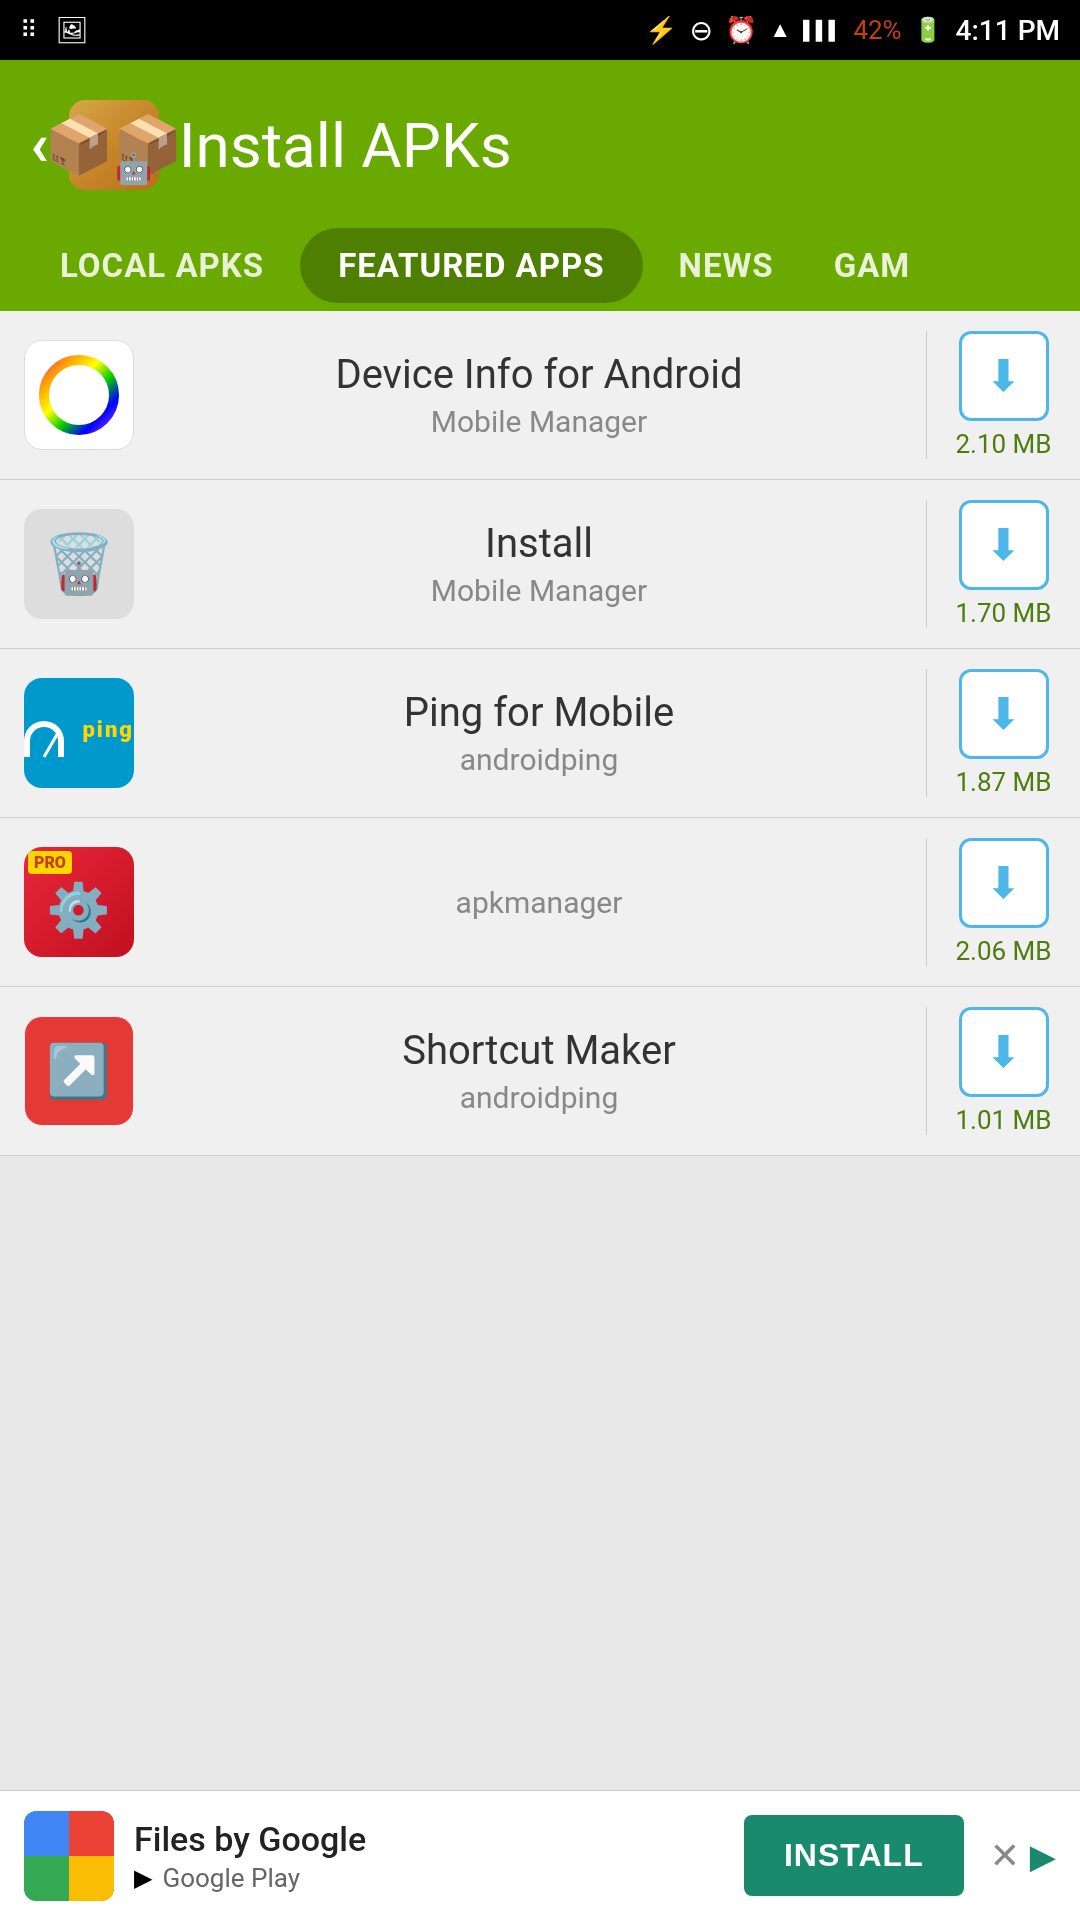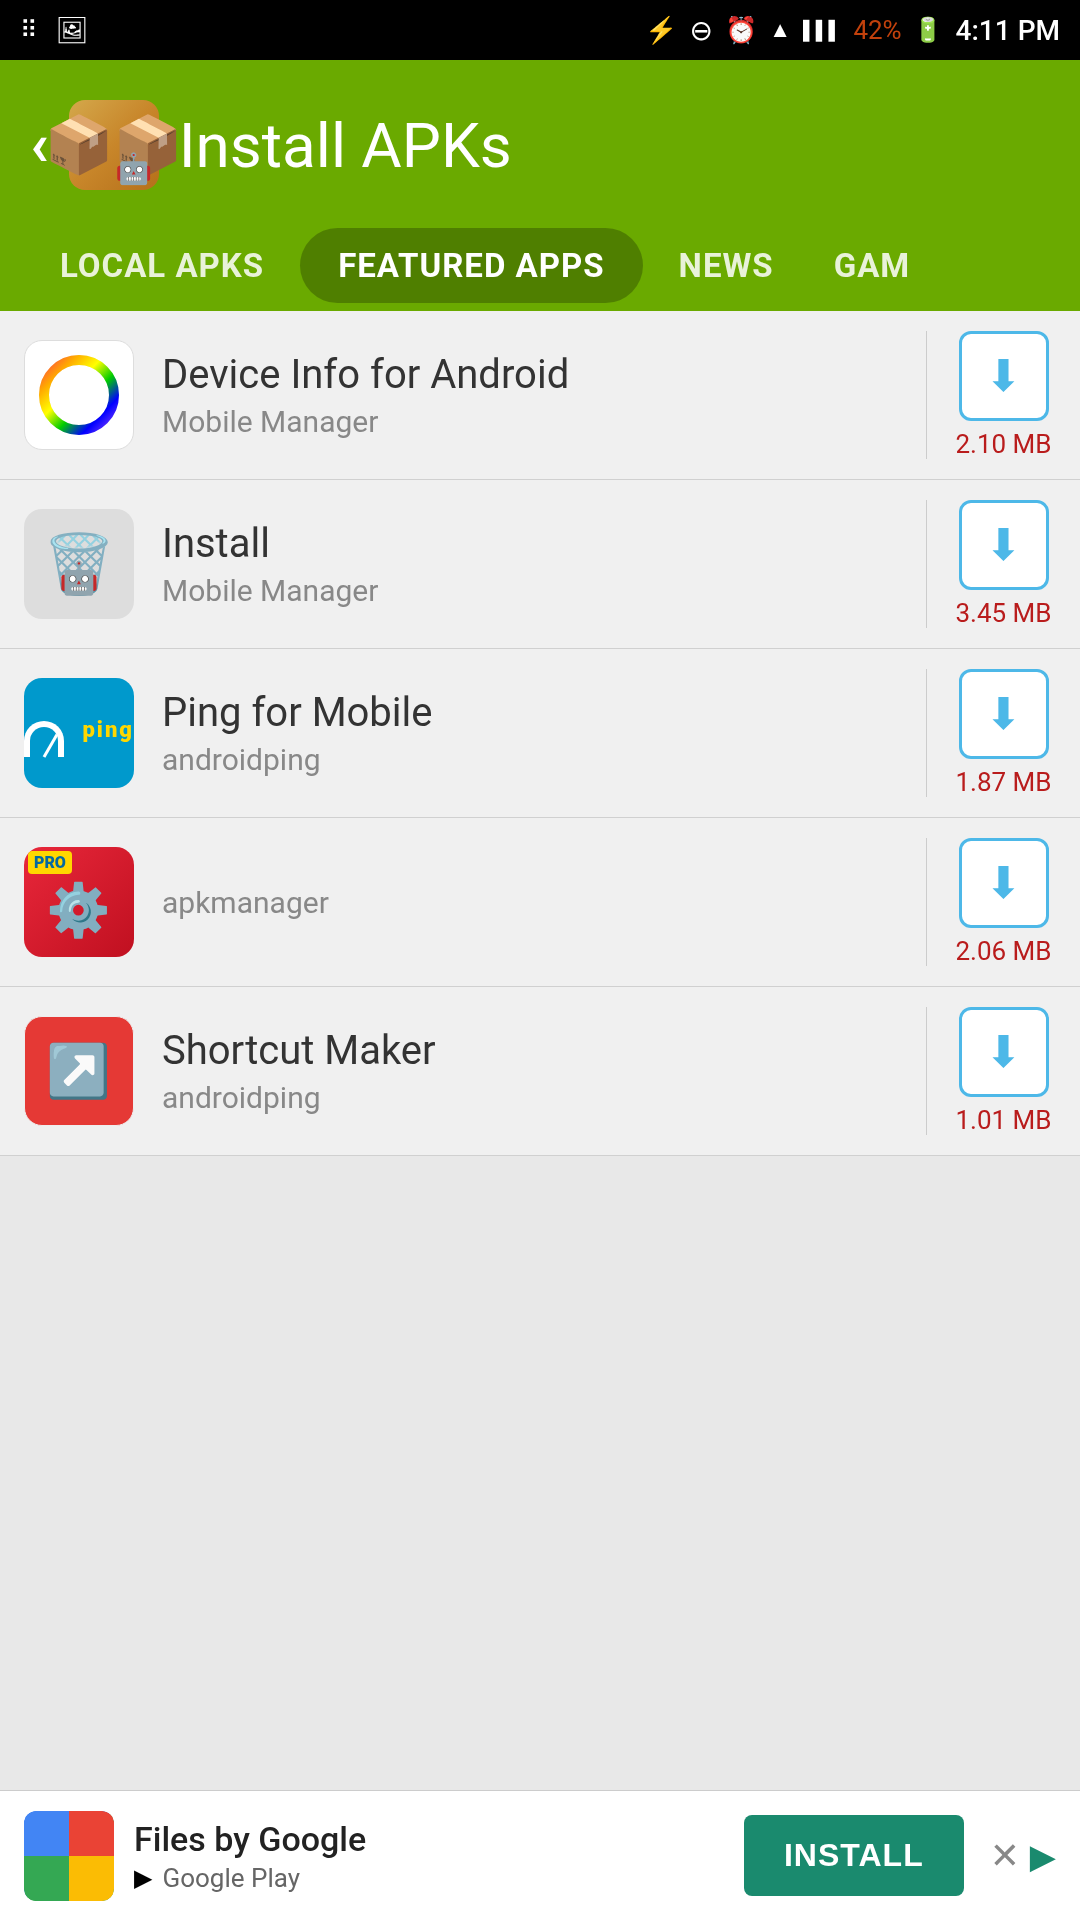--- a/index.html
+++ b/index.html
@@ -135,20 +135,21 @@
       border-radius: 18px;
     }
     .app-icon.shortcut-maker {
       background: #fff;
       border-radius: 18px;
       border: 1px solid #eee;
     }
 
     .app-info {
       flex: 1;
+      text-align: center;
     }
     .app-name {
       font-size: 40px;
       color: #333;
       font-weight: 400;
       margin-bottom: 6px;
     }
     .app-category {
       font-size: 30px;
       color: #888;
@@ -172,21 +173,21 @@
       justify-content: center;
       background: #fff;
       cursor: pointer;
     }
     .download-icon {
       color: #4db8e8;
       font-size: 44px;
     }
     .file-size {
       font-size: 26px;
-      color: #b91c1c;
+      color: #4d7c0f;
       margin-top: 8px;
       white-space: nowrap;
     }
 
     
     .empty-area {
       background: #e8e8e8;
       flex: 1;
       min-height: 700px;
     }
@@ -355,21 +356,21 @@
         <span style="position:absolute;font-size:32px;margin-top:28px;">🤖</span>
       </div>
       <div class="app-info">
         <div class="app-name">Install</div>
         <div class="app-category">Mobile Manager</div>
       </div>
       <div class="download-btn-area">
         <div class="download-btn">
           <span class="download-icon">⬇</span>
         </div>
-        <span class="file-size">3.45 MB</span>
+        <span class="file-size">1.70 MB</span>
       </div>
     </div>
 
     <div class="app-item">
       <div class="app-icon ping" style="background:#0099cc;border-radius:18px;flex-direction:row;gap:18px;">
         <div style="width:62px;height:36px;border-radius:36px 36px 0 0;border:6px solid #fff;border-bottom:none;position:relative;margin-top:12px;">
           <div style="position:absolute;bottom:0;left:50%;width:3px;height:26px;background:#fff;transform:translateX(-50%) rotate(30deg);transform-origin:bottom center;"></div>
         </div>
         <span style="color:#ffd700;font-size:22px;font-weight:900;letter-spacing:2px;margin-bottom:8px;">ping</span>
       </div>
@@ -380,21 +381,21 @@
       <div class="download-btn-area">
         <div class="download-btn">
           <span class="download-icon">⬇</span>
         </div>
         <span class="file-size">1.87 MB</span>
       </div>
     </div>
 
     <div class="app-item">
       <div class="app-icon apk-manager" style="position:relative;background:linear-gradient(135deg,#e8273a,#c01020);border-radius:18px;">
-        <span style="position:absolute;top:4px;left:4px;background:#ffd700;color:#0369a1;font-size:16px;font-weight:900;padding:2px 6px;border-radius:4px;">PRO</span>
+        <span style="position:absolute;top:4px;left:4px;background:#ffd700;color:#c2410c;font-size:16px;font-weight:900;padding:2px 6px;border-radius:4px;">PRO</span>
         <span style="font-size:52px;margin-top:16px;">⚙️</span>
       </div>
       <div class="app-info">
         <div class="app-category">apkmanager</div>
       </div>
       <div class="download-btn-area">
         <div class="download-btn">
           <span class="download-icon">⬇</span>
         </div>
         <span class="file-size">2.06 MB</span>

